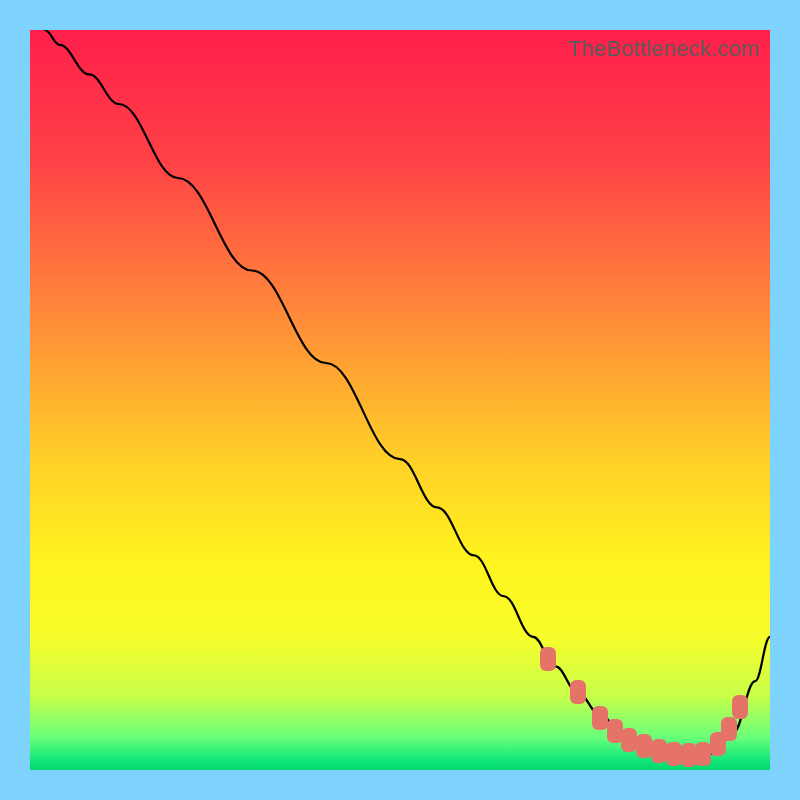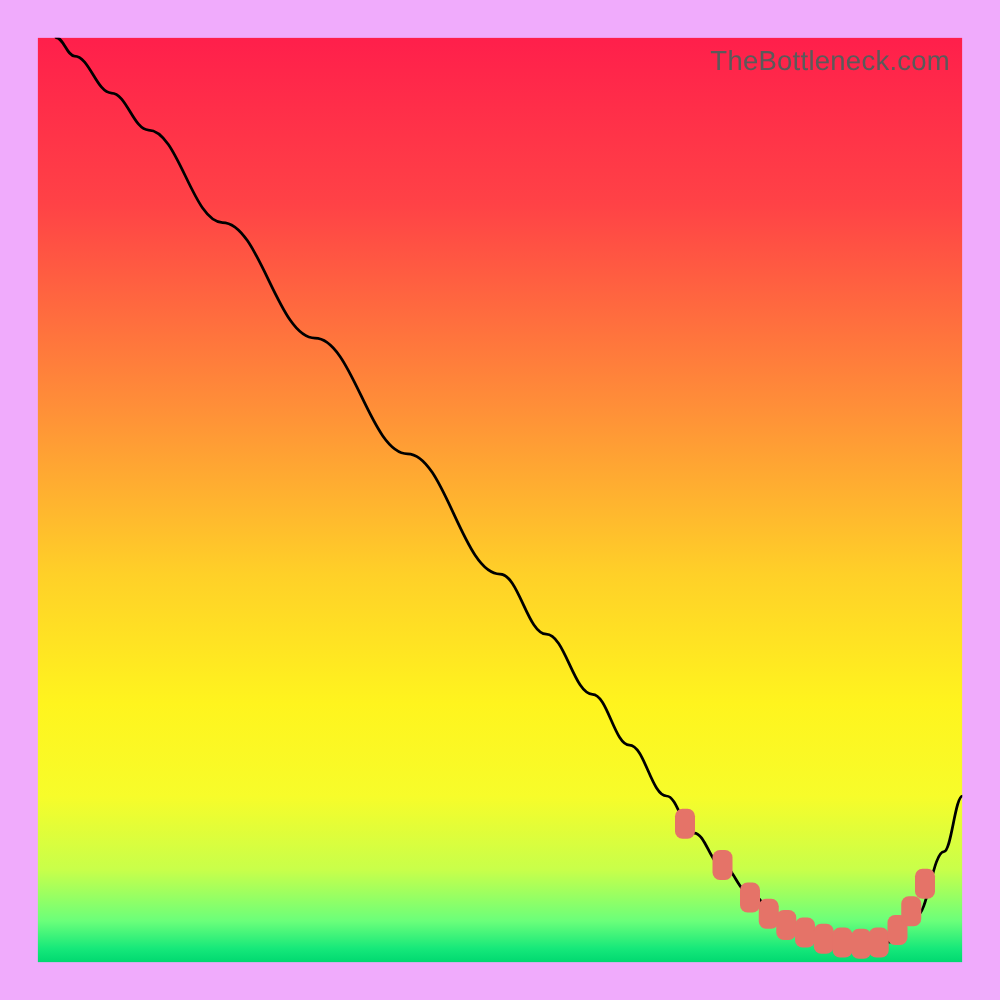--- a/index.html
+++ b/index.html
@@ -6,21 +6,21 @@
     margin: 0;
     padding: 0;
     width: 800px;
     height: 800px;
     overflow: hidden;
     font-family: Arial, Helvetica, sans-serif;
   }
   .frame {
     width: 800px;
     height: 800px;
-    background: #f0abfc;
+    background: #7dd3fc;
     position: relative;
   }
   .plot-area {
     position: absolute;
     left: 30px;
     top: 30px;
     width: 740px;
     height: 740px;
     overflow: hidden;
   }

